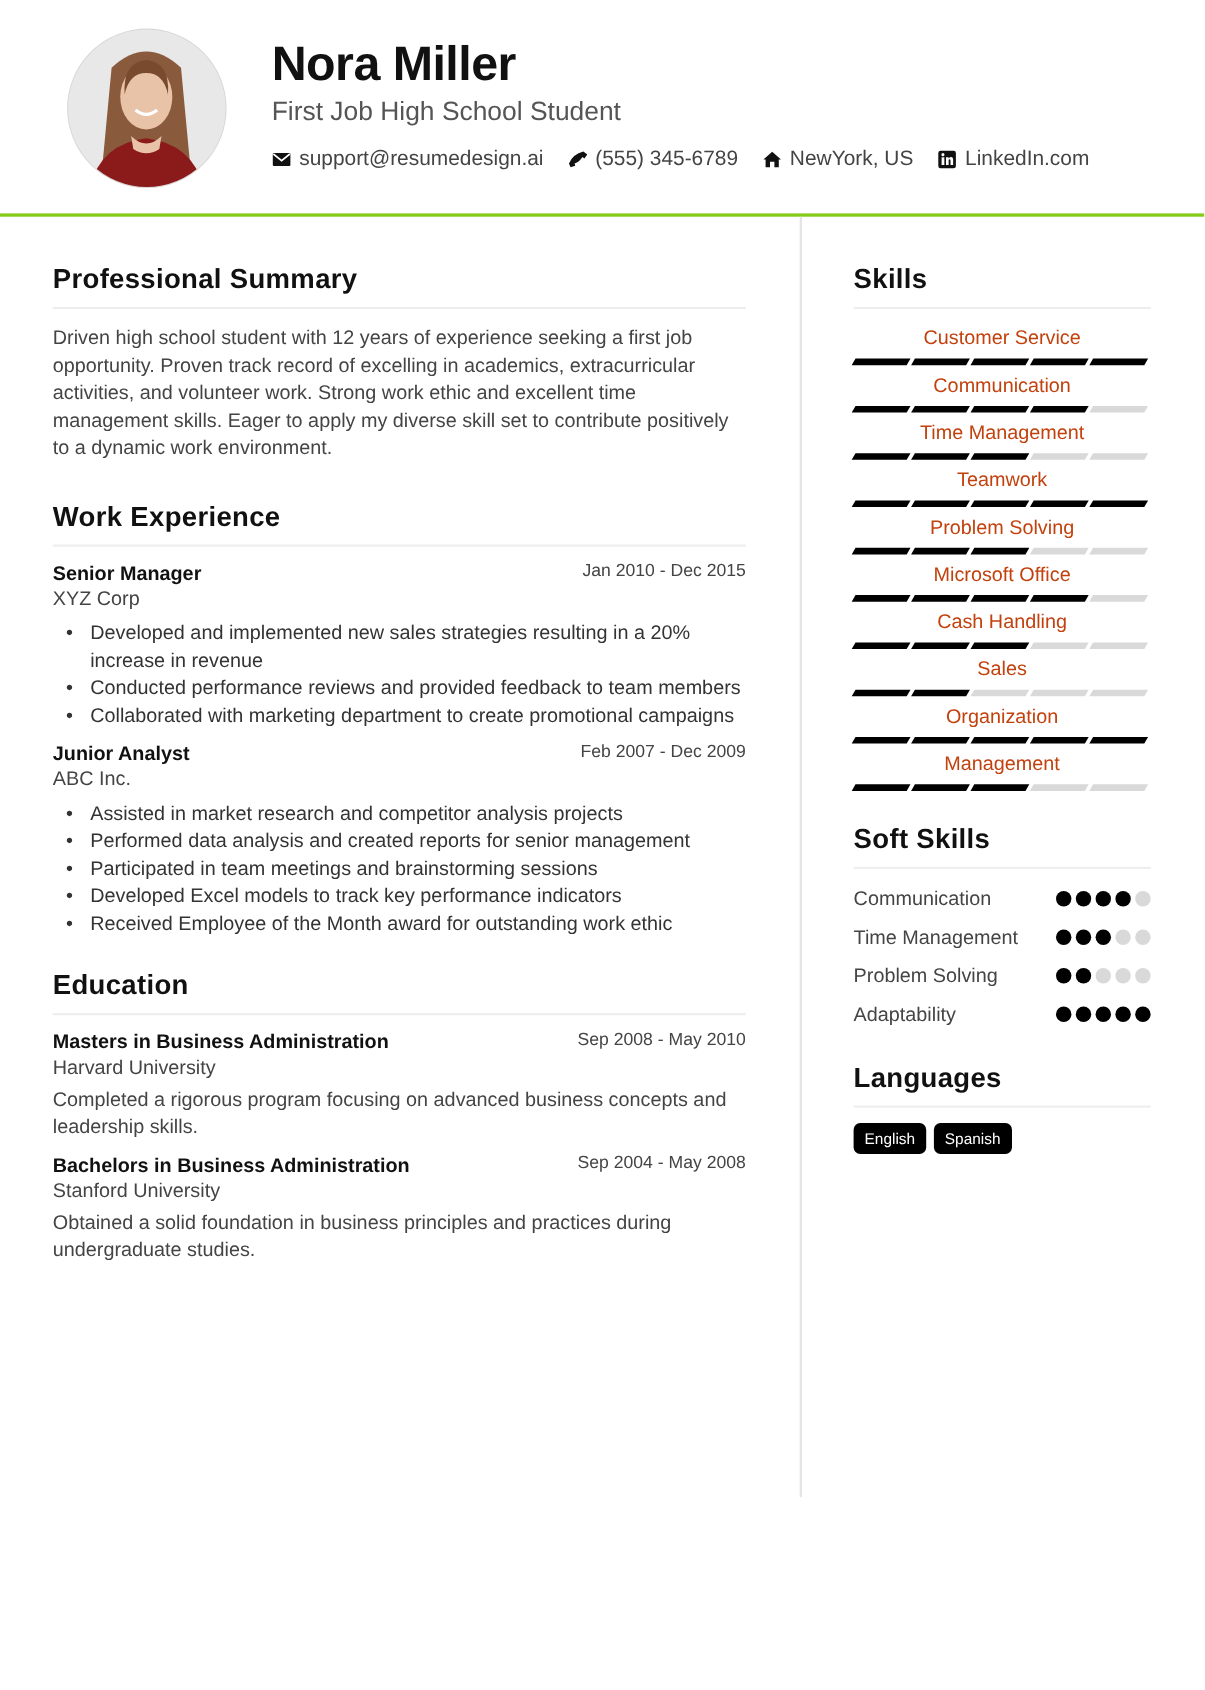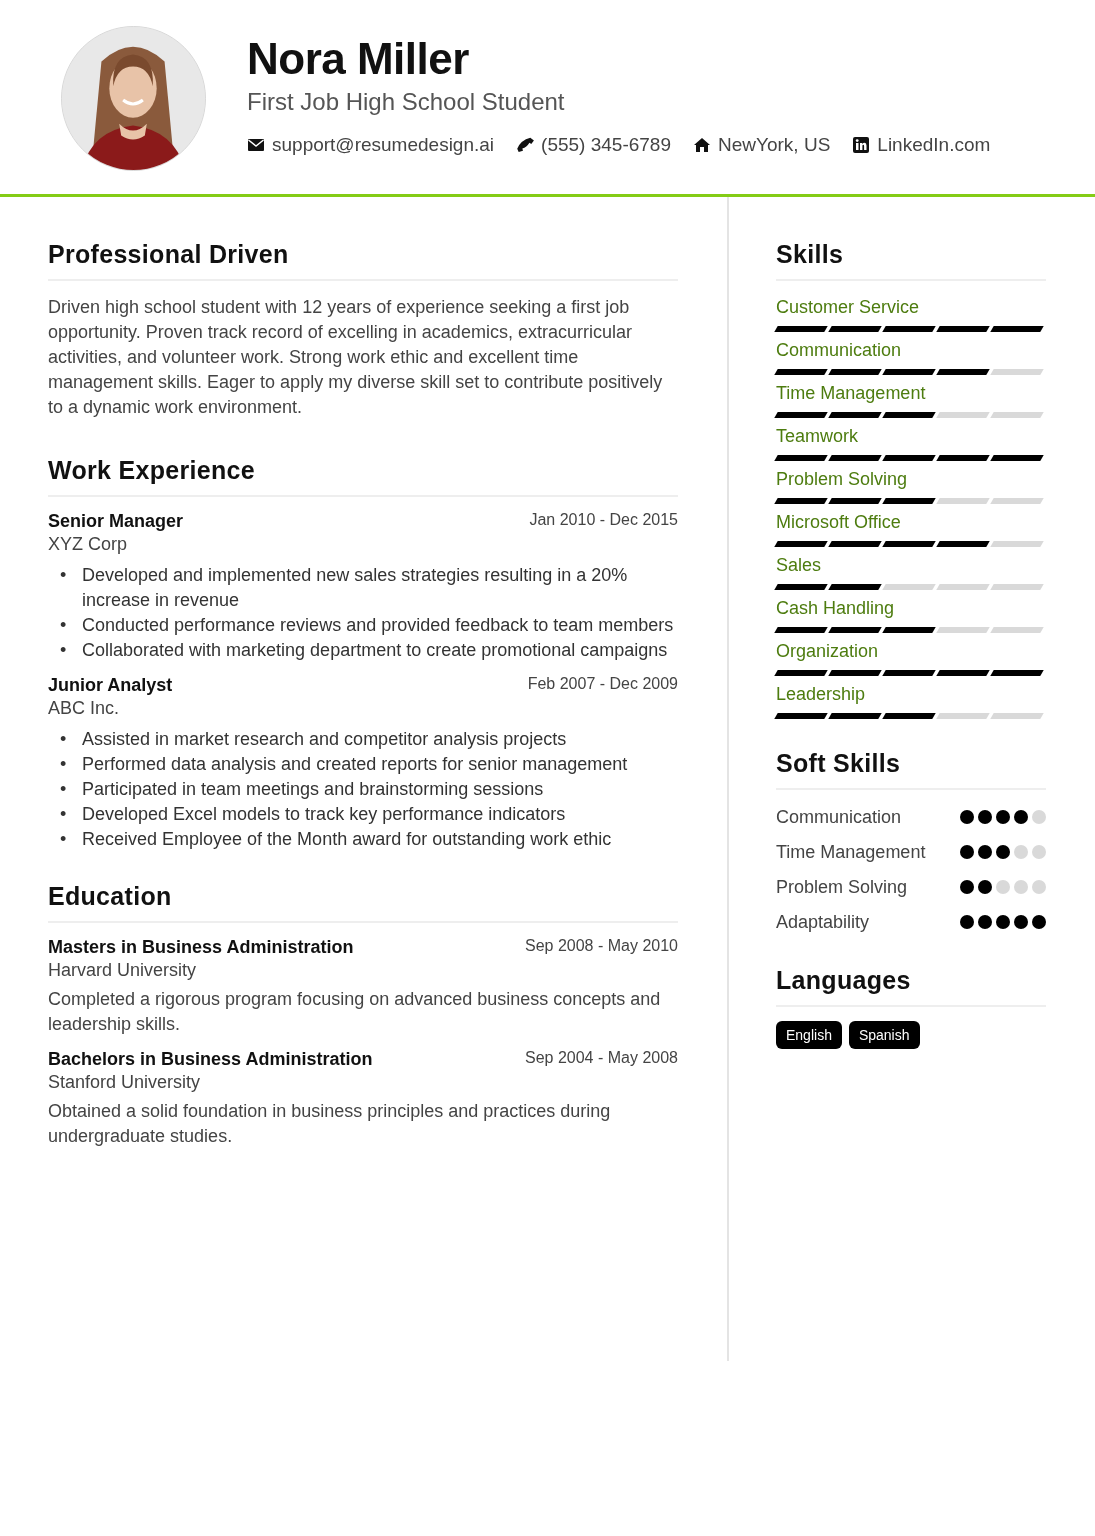--- a/index.html
+++ b/index.html
@@ -30,21 +30,21 @@
   .job-date { font-size: 16px; color: #444; }
   .job-org { font-size: 18px; color: #444; margin-top: 2px; }
   .bullets { list-style: none; margin-top: 8px; }
   .bullets li { position: relative; padding-left: 34px; font-size: 18px; line-height: 25px; color: #333; }
   .bullets li::before { content: "•"; position: absolute; left: 12px; top: 0; color: #333; }
 
   .edu { margin-bottom: 12px; }
   .edu-desc { font-size: 18px; line-height: 25px; color: #444; margin-top: 6px; }
 
   .skill { margin-bottom: 6px; }
-  .skill-label { font-size: 18px; color: #4d7c0f; line-height: 24px; }
+  .skill-label { font-size: 18px; color: #c2410c; line-height: 24px; text-align: center; }
   .bars { display: flex; margin-top: 7px; height: 6px; }
   .bar { width: 50px; height: 6px; margin-right: 4px; transform: skewX(-30deg); background: #d9d9d9; }
   .bar.on { background: #000; }
 
   .soft-row { display: flex; justify-content: space-between; align-items: flex-start; margin-bottom: 8px; }
   .soft-label { font-size: 18px; color: #444; line-height: 27px; width: 150px; }
   .dots { display: flex; margin-top: 6px; }
   .dot { width: 14px; height: 14px; border-radius: 50%; background: #d9d9d9; margin-left: 4px; }
   .dot.on { background: #000; }
 
@@ -105,21 +105,21 @@
       </span>
       <span>LinkedIn.com</span>
     </div>
   </div>
 </div>
 
 <div class="divider-v"></div>
 
 <div class="left">
   <section style="margin-bottom:36px;">
-    <div class="sec-title">Professional Driven</div>
+    <div class="sec-title">Professional Summary</div>
     <p class="para">Driven high school student with 12 years of experience seeking a first job opportunity. Proven track record of excelling in academics, extracurricular activities, and volunteer work. Strong work ethic and excellent time management skills. Eager to apply my diverse skill set to contribute positively to a dynamic work environment.</p>
   </section>
 
   <section style="margin-bottom:30px;">
     <div class="sec-title">Work Experience</div>
     <div class="job">
       <div class="job-head">
         <span class="job-title">Senior Manager</span>
         <span class="job-date">Jan 2010 - Dec 2015</span>
       </div>
@@ -225,51 +225,51 @@
           <div class="skill-label">Microsoft Office</div>
           <div class="bars">
             <span class="bar on"></span>
             <span class="bar on"></span>
             <span class="bar on"></span>
             <span class="bar on"></span>
             <span class="bar"></span>
           </div>
         </div>
         <div class="skill">
+          <div class="skill-label">Cash Handling</div>
+          <div class="bars">
+            <span class="bar on"></span>
+            <span class="bar on"></span>
+            <span class="bar on"></span>
+            <span class="bar"></span>
+            <span class="bar"></span>
+          </div>
+        </div>
+        <div class="skill">
           <div class="skill-label">Sales</div>
           <div class="bars">
             <span class="bar on"></span>
             <span class="bar on"></span>
             <span class="bar"></span>
             <span class="bar"></span>
             <span class="bar"></span>
           </div>
         </div>
         <div class="skill">
-          <div class="skill-label">Cash Handling</div>
-          <div class="bars">
-            <span class="bar on"></span>
-            <span class="bar on"></span>
-            <span class="bar on"></span>
-            <span class="bar"></span>
-            <span class="bar"></span>
-          </div>
-        </div>
-        <div class="skill">
           <div class="skill-label">Organization</div>
           <div class="bars">
             <span class="bar on"></span>
             <span class="bar on"></span>
             <span class="bar on"></span>
             <span class="bar on"></span>
             <span class="bar on"></span>
           </div>
         </div>
         <div class="skill">
-          <div class="skill-label">Leadership</div>
+          <div class="skill-label">Management</div>
           <div class="bars">
             <span class="bar on"></span>
             <span class="bar on"></span>
             <span class="bar on"></span>
             <span class="bar"></span>
             <span class="bar"></span>
           </div>
         </div>
       </div>
   </section>

